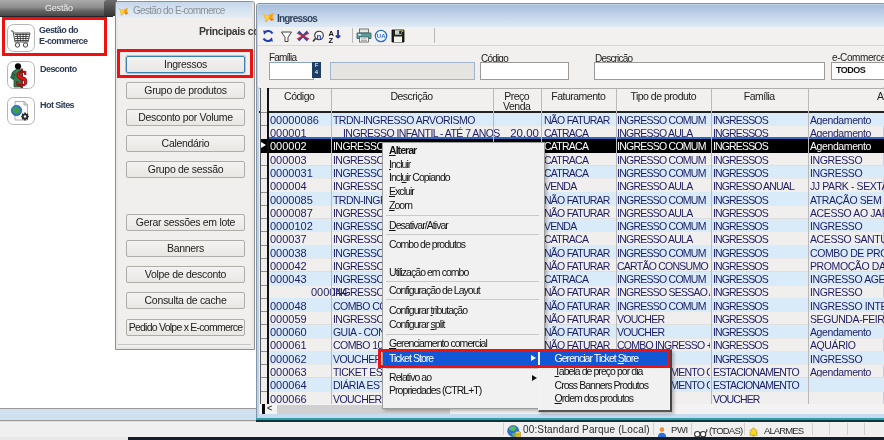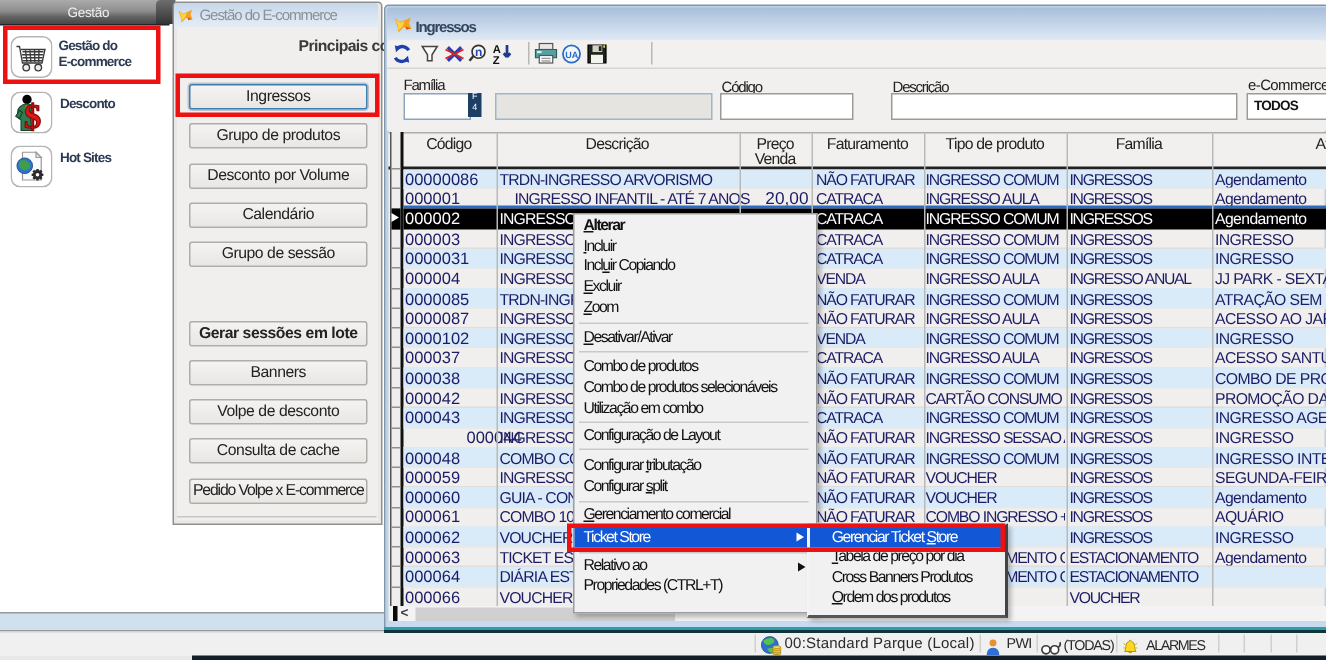--- a/index.html
+++ b/index.html
@@ -56,21 +56,21 @@
 <path d="M1.5 1.5 L4 3.4 L6.5 2.6 L5.5 5.5 L3 8 L2.8 5 Z" fill="#ffd23e"></path>
 <path d="M7 5.5 L10 6.8 L7.5 7.5 Z" fill="#e2580e"></path>
 </svg></div>
 <div class="txt" style="left:133px;top:5px;font-size:10px;color:#8a9097;letter-spacing:-0.7px;">Gestão do E-commerce</div>
 <div class="txt" style="left:199px;top:25px;font-size:10.5px;color:#3a3a3a;letter-spacing:-0.4px;"><b>Principais con</b></div>
 <div class="abs" style="left:126px;top:56.0px;width:117px;height:15px;background:linear-gradient(#f4f3f2,#e9e7e4);border:1px solid #3c7fb1;box-shadow:0 0 0 1px #b9c2ca;border-radius:2px;text-align:center;line-height:15px;font-size:10.5px;letter-spacing:-0.3px;color:#222;">Ingressos</div>
 <div class="abs" style="left:126px;top:82.2px;width:117px;height:15px;background:linear-gradient(#f4f3f2,#e9e7e4);border:1px solid #aeadaa;border-radius:2px;text-align:center;line-height:15px;font-size:10.5px;letter-spacing:-0.3px;color:#222;">Grupo de produtos</div>
 <div class="abs" style="left:126px;top:108.5px;width:117px;height:15px;background:linear-gradient(#f4f3f2,#e9e7e4);border:1px solid #aeadaa;border-radius:2px;text-align:center;line-height:15px;font-size:10.5px;letter-spacing:-0.3px;color:#222;">Desconto por Volume</div>
 <div class="abs" style="left:126px;top:134.8px;width:117px;height:15px;background:linear-gradient(#f4f3f2,#e9e7e4);border:1px solid #aeadaa;border-radius:2px;text-align:center;line-height:15px;font-size:10.5px;letter-spacing:-0.3px;color:#222;">Calendário</div>
 <div class="abs" style="left:126px;top:161.0px;width:117px;height:15px;background:linear-gradient(#f4f3f2,#e9e7e4);border:1px solid #aeadaa;border-radius:2px;text-align:center;line-height:15px;font-size:10.5px;letter-spacing:-0.3px;color:#222;">Grupo de sessão</div>
-<div class="abs" style="left:126px;top:213.5px;width:117px;height:15px;background:linear-gradient(#f4f3f2,#e9e7e4);border:1px solid #aeadaa;border-radius:2px;text-align:center;line-height:15px;font-size:10.5px;letter-spacing:-0.3px;color:#222;font-weight:bold;">Gerar sessões em lote</div>
+<div class="abs" style="left:126px;top:213.5px;width:117px;height:15px;background:linear-gradient(#f4f3f2,#e9e7e4);border:1px solid #aeadaa;border-radius:2px;text-align:center;line-height:15px;font-size:10.5px;letter-spacing:-0.3px;color:#222;">Gerar sessões em lote</div>
 <div class="abs" style="left:126px;top:239.8px;width:117px;height:15px;background:linear-gradient(#f4f3f2,#e9e7e4);border:1px solid #aeadaa;border-radius:2px;text-align:center;line-height:15px;font-size:10.5px;letter-spacing:-0.3px;color:#222;">Banners</div>
 <div class="abs" style="left:126px;top:266.0px;width:117px;height:15px;background:linear-gradient(#f4f3f2,#e9e7e4);border:1px solid #aeadaa;border-radius:2px;text-align:center;line-height:15px;font-size:10.5px;letter-spacing:-0.3px;color:#222;">Volpe de desconto</div>
 <div class="abs" style="left:126px;top:292.2px;width:117px;height:15px;background:linear-gradient(#f4f3f2,#e9e7e4);border:1px solid #aeadaa;border-radius:2px;text-align:center;line-height:15px;font-size:10.5px;letter-spacing:-0.3px;color:#222;">Consulta de cache</div>
 <div class="abs" style="left:126px;top:318.5px;width:117px;height:15px;background:linear-gradient(#f4f3f2,#e9e7e4);border:1px solid #aeadaa;border-radius:2px;text-align:center;line-height:15px;font-size:10.5px;letter-spacing:-0.75px;color:#222;">Pedido Volpe x E-commerce</div>
 <div class="abs" style="left:118px;top:343.5px;width:133px;height:1px;background:#c9c7c4;"></div>
 <div class="abs" style="left:116.5px;top:49px;width:130.5px;height:23px;border:3px solid #ee1111;z-index:40;"></div>
 
 <div class="abs" style="left:256px;top:3px;width:628px;height:417px;background:#f0efed;border:1px solid #8296a8;box-shadow:inset 0 0 0 2px #bdd2e7;border-radius:3px 3px 0 0;"></div>
 <div class="abs" style="left:258px;top:5px;width:626px;height:22px;background:linear-gradient(#a9bedb,#c6d7ea 55%,#e0eaf5);border-radius:2px 0 0 0;"></div>
 <div class="abs" style="left:262px;top:11px;width:13px;height:13px;"><svg width="13" height="13" viewBox="0 0 11 11">
@@ -361,21 +361,20 @@
 <div class="abs" style="left:258px;top:414px;width:626px;height:4.3px;background:#c8daed;"></div>
 
 <div class="abs" style="left:382px;top:141.5px;width:161px;height:265px;background:#f1f1f1;border:1px solid #9c9c9c;box-shadow:2px 2px 3px rgba(0,0,0,0.25);z-index:20;"></div>
 <div class="txt" style="left:389px;top:144.3px;font-size:10.5px;color:#111;z-index:21;line-height:13px;letter-spacing:-0.95px;"><b><u>A</u>lterar</b></div>
 <div class="txt" style="left:389px;top:158.2px;font-size:10.5px;color:#111;z-index:21;line-height:13px;letter-spacing:-0.95px;"><u>I</u>ncluir</div>
 <div class="txt" style="left:389px;top:171.4px;font-size:10.5px;color:#111;z-index:21;line-height:13px;letter-spacing:-0.95px;">Incl<u>u</u>ir Copiando</div>
 <div class="txt" style="left:389px;top:185.3px;font-size:10.5px;color:#111;z-index:21;line-height:13px;letter-spacing:-0.95px;"><u>E</u>xcluir</div>
 <div class="txt" style="left:389px;top:199.2px;font-size:10.5px;color:#111;z-index:21;line-height:13px;letter-spacing:-0.95px;"><u>Z</u>oom</div>
 <div class="txt" style="left:389px;top:219.1px;font-size:10.5px;color:#111;z-index:21;line-height:13px;letter-spacing:-0.95px;"><u>D</u>esativar/Ativar</div>
 <div class="txt" style="left:389px;top:237.5px;font-size:10.5px;color:#111;z-index:21;line-height:13px;letter-spacing:-0.95px;">Combo de produtos</div>
-<div class="txt" style="left:389px;top:252.2px;font-size:10.5px;color:#111;z-index:21;line-height:13px;letter-spacing:-0.95px;">Combo de produtos selecionáveis</div>
 <div class="txt" style="left:389px;top:265.5px;font-size:10.5px;color:#111;z-index:21;line-height:13px;letter-spacing:-0.95px;">Utilização em combo</div>
 <div class="txt" style="left:389px;top:284.2px;font-size:10.5px;color:#111;z-index:21;line-height:13px;letter-spacing:-0.95px;">Configuração de Layout</div>
 <div class="txt" style="left:389px;top:304.0px;font-size:10.5px;color:#111;z-index:21;line-height:13px;letter-spacing:-0.95px;">Configurar <u>t</u>ributação</div>
 <div class="txt" style="left:389px;top:317.5px;font-size:10.5px;color:#111;z-index:21;line-height:13px;letter-spacing:-0.95px;">Configurar <u>s</u>plit</div>
 <div class="txt" style="left:389px;top:337.1px;font-size:10.5px;color:#111;z-index:21;line-height:13px;letter-spacing:-0.95px;"><u>G</u>erenciamento comercial</div>
 <div class="txt" style="left:389px;top:371.0px;font-size:10.5px;color:#111;z-index:21;line-height:13px;letter-spacing:-0.95px;">Relativo ao</div>
 <div class="txt" style="left:389px;top:384.1px;font-size:10.5px;color:#111;z-index:21;line-height:13px;letter-spacing:-0.95px;">Propriedades (CTRL+T)</div>
 <div class="abs" style="left:386px;top:214.5px;width:153px;height:1px;background:#c9c9c9;z-index:21;"></div>
 <div class="abs" style="left:386px;top:234.2px;width:153px;height:1px;background:#c9c9c9;z-index:21;"></div>
 <div class="abs" style="left:386px;top:281.0px;width:153px;height:1px;background:#c9c9c9;z-index:21;"></div>

